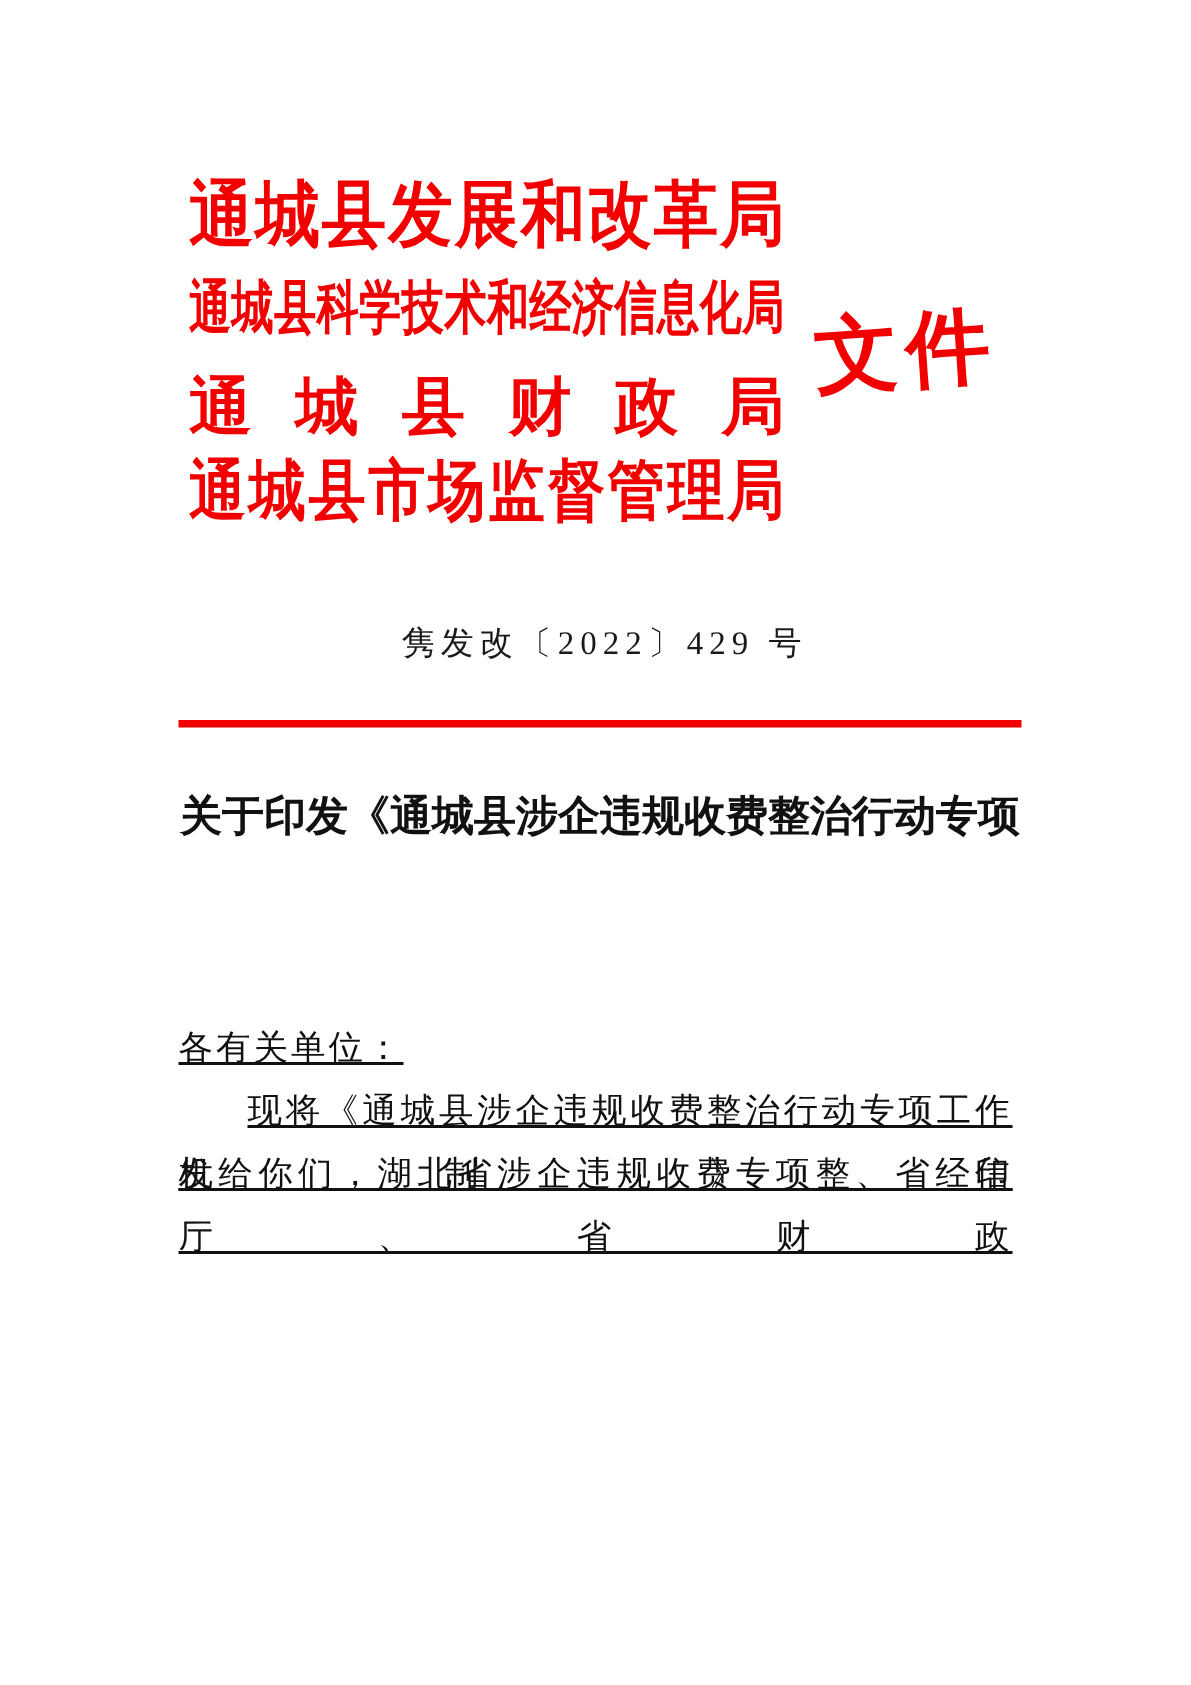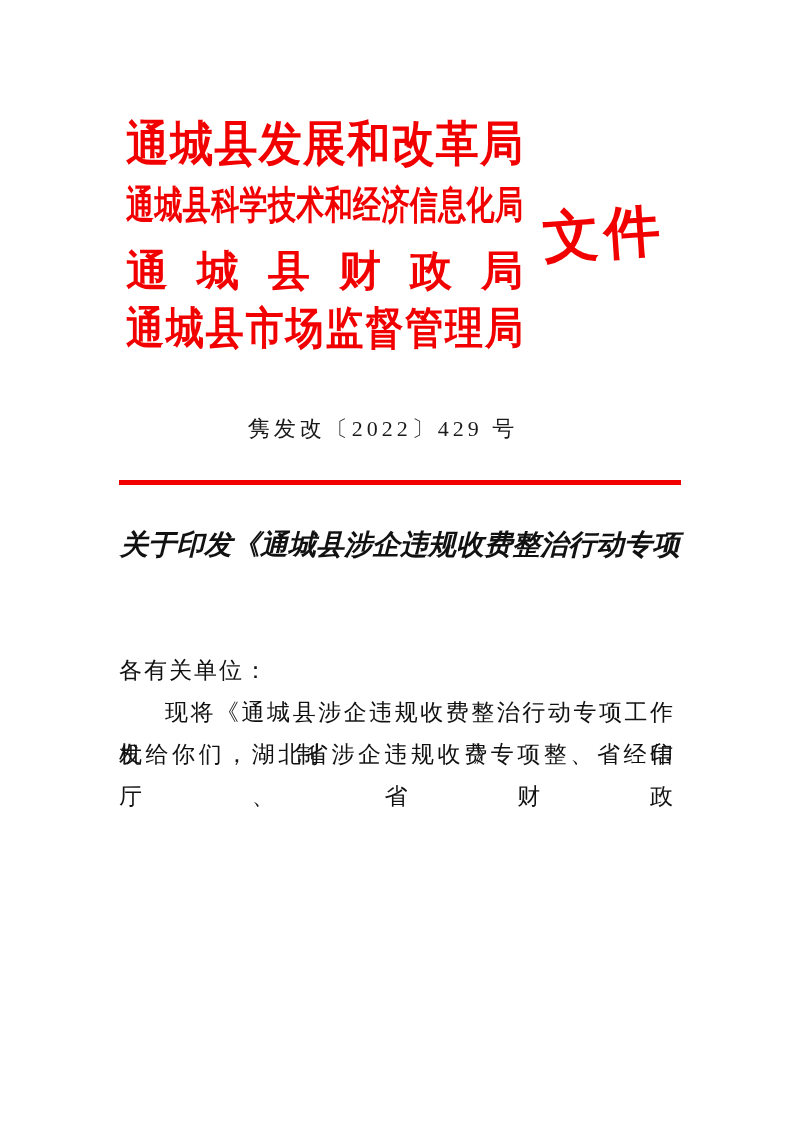--- a/index.html
+++ b/index.html
@@ -50,21 +50,21 @@
     font-family: "Liberation Sans", sans-serif;
     transform: rotate(-4deg);
     transform-origin: left bottom;
     line-height: 1;
     white-space: nowrap;
   }
 
   
   .doc-number {
     position: absolute;
-    left: 102px;
+    left: 122px;
     top: 416px;
     width: 562px;
     text-align: center;
     font-size: 22px;
     letter-spacing: 4px;
     color: #1a1a1a;
     line-height: 1.2;
     white-space: nowrap;
   }
 
@@ -83,33 +83,33 @@
     position: absolute;
     left: 99px;
     top: 521px;
     width: 602px;
     text-align: center;
     font-size: 28px;
     font-weight: bold;
     color: #111111;
     line-height: 47px;
     letter-spacing: 0px;
-    font-style: italic;
   }
 
   
   .doc-body {
     position: absolute;
     left: 119px;
-    top: 650px;
+    top: 678px;
     width: 556px;
     font-size: 23px;
     color: #111111;
     line-height: 42px;
     letter-spacing: 2px;
+    text-decoration: underline;
   }
   .body-line { height: 42px; white-space: nowrap; }
   .body-line.fill {
     white-space: normal;
     text-align: justify;
     text-align-last: justify;
   }
   .body-line.indent { text-indent: 2em; }
 </style>
 </head>

